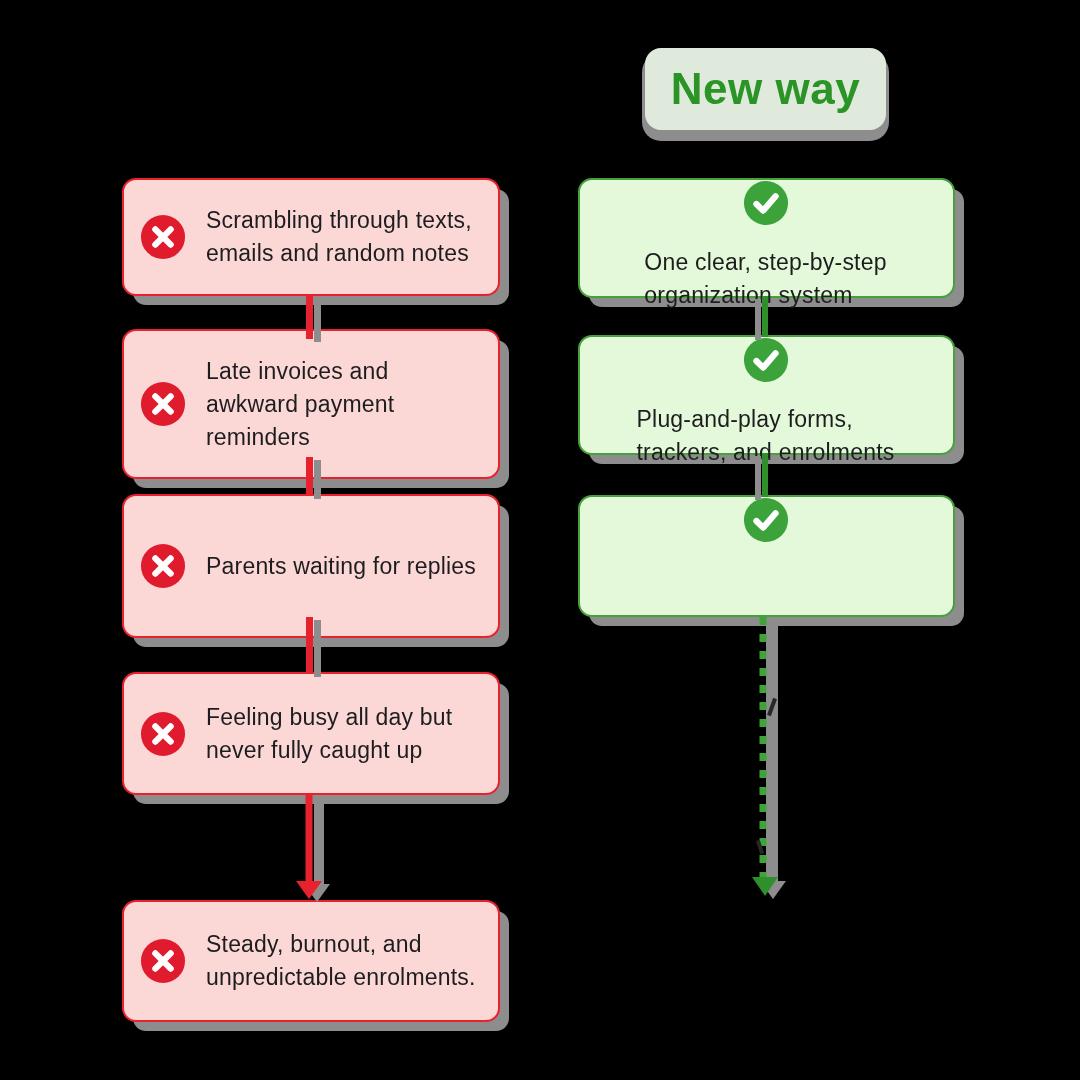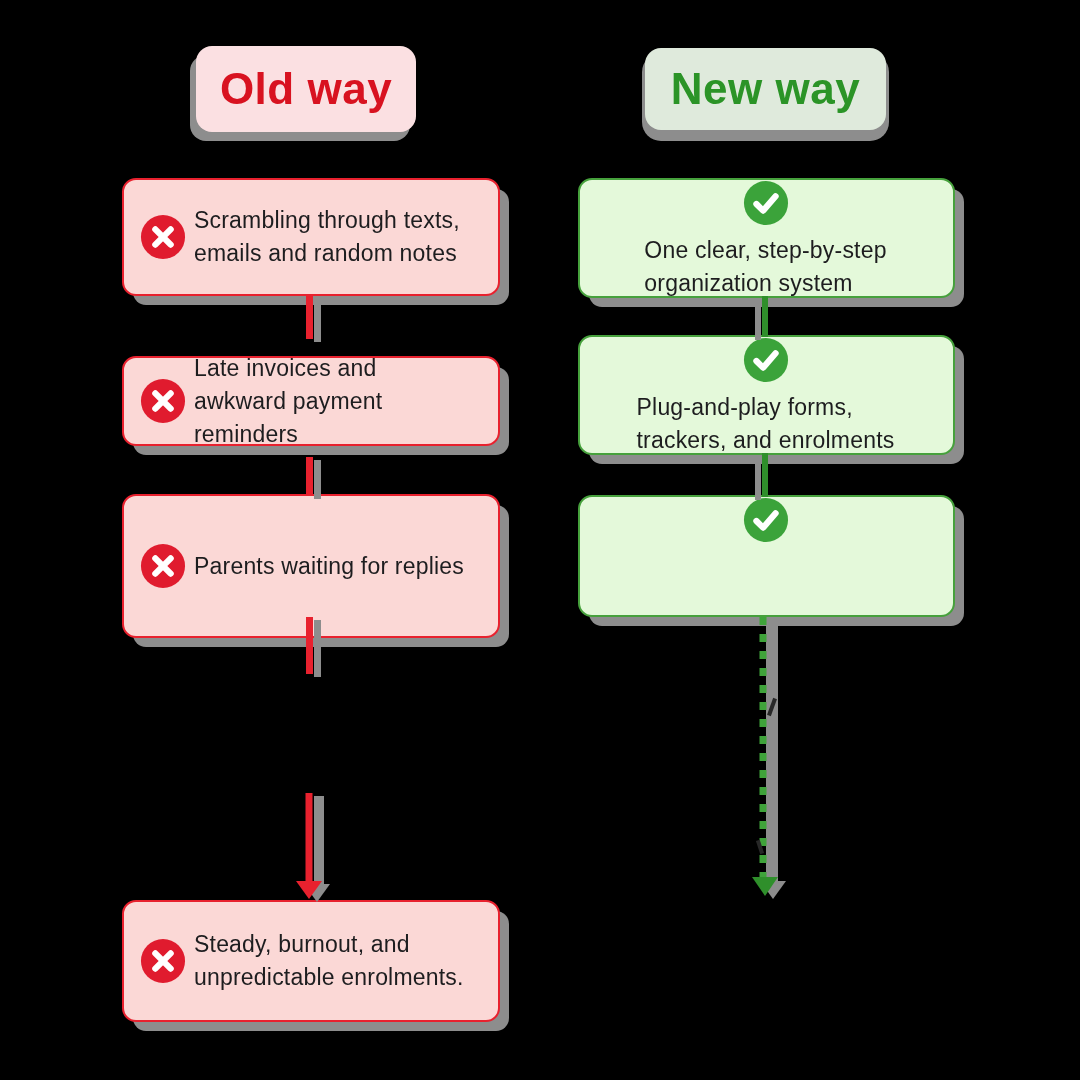--- a/index.html
+++ b/index.html
@@ -17,21 +17,21 @@
   }
   .title-badge{
     position:absolute;display:flex;align-items:center;justify-content:center;
     border-radius:16px;font-size:44px;font-weight:800;letter-spacing:.5px;
     box-shadow:-6px 9px 0 0 var(--shadow);
   }
   .title-old{left:196px;top:46px;width:220px;height:86px;background:var(--red-title-bg);color:var(--red-title);}
   .title-new{left:645px;top:48px;width:241px;height:82px;background:var(--green-title-bg);color:var(--green-title);box-shadow:0 8px 0 3px var(--shadow);}
   .box{
     position:absolute;box-sizing:border-box;width:378px;border-radius:14px;
-    display:flex;align-items:center;gap:8px;padding:0 18px 0 16px;
+    display:flex;align-items:center;gap:20px;padding:0 18px 0 16px;
     box-shadow:10px 10px 0 -1px var(--shadow);
   }
   .box.red{left:122px;background:var(--red-fill);border:2px solid var(--red-border);}
   .box.green{left:578px;width:377px;background:var(--green-fill);border:2px solid var(--green-border);flex-direction:column;}
   .txt{
     color:var(--text);font-size:23px;line-height:33px;white-space:pre-line;
     letter-spacing:.2px;
   }
   .icon{width:46px;height:46px;flex:0 0 46px;display:block;}
   .conn{
@@ -43,46 +43,53 @@
   .arrow-svg{position:absolute;overflow:visible;}
   .stray{position:absolute;width:0;height:18px;border-left:4px solid #272727;}
   .stray1{left:770px;top:698px;transform:rotate(20deg);}
   .stray2{left:758px;top:840px;transform:rotate(-18deg);height:14px;}
 </style>
 </head>
 <body>
 
 <div id="canvas">
 
-  <div class="title-badge title-old">Old way</div>
   <div class="title-badge title-new">New way</div>
 
   <div class="box red" style="top:178px;height:118px">
     <svg class="icon" viewBox="0 0 48 48">
         <circle cx="24" cy="24" r="23" fill="#e01b2e"></circle>
         <path d="M16 16 L32 32 M32 16 L16 32" stroke="#fff" stroke-width="6.5" stroke-linecap="round"></path>
       </svg>
     <div class="txt">Scrambling through texts,
 emails and random notes</div>
   </div>
-  <div class="box red" style="top:356px;height:90px">
+  <div class="box red" style="top:329px;height:150px">
     <svg class="icon" viewBox="0 0 48 48">
         <circle cx="24" cy="24" r="23" fill="#e01b2e"></circle>
         <path d="M16 16 L32 32 M32 16 L16 32" stroke="#fff" stroke-width="6.5" stroke-linecap="round"></path>
       </svg>
     <div class="txt">Late invoices and
 awkward payment
 reminders</div>
   </div>
   <div class="box red" style="top:494px;height:144px">
     <svg class="icon" viewBox="0 0 48 48">
         <circle cx="24" cy="24" r="23" fill="#e01b2e"></circle>
         <path d="M16 16 L32 32 M32 16 L16 32" stroke="#fff" stroke-width="6.5" stroke-linecap="round"></path>
       </svg>
     <div class="txt">Parents waiting for replies</div>
+  </div>
+  <div class="box red" style="top:672px;height:123px">
+    <svg class="icon" viewBox="0 0 48 48">
+        <circle cx="24" cy="24" r="23" fill="#e01b2e"></circle>
+        <path d="M16 16 L32 32 M32 16 L16 32" stroke="#fff" stroke-width="6.5" stroke-linecap="round"></path>
+      </svg>
+    <div class="txt">Feeling busy all day but
+never fully caught up</div>
   </div>
   <div class="box red" style="top:900px;height:122px">
     <svg class="icon" viewBox="0 0 48 48">
         <circle cx="24" cy="24" r="23" fill="#e01b2e"></circle>
         <path d="M16 16 L32 32 M32 16 L16 32" stroke="#fff" stroke-width="6.5" stroke-linecap="round"></path>
       </svg>
     <div class="txt">Steady, burnout, and
 unpredictable enrolments.</div>
   </div>
 

